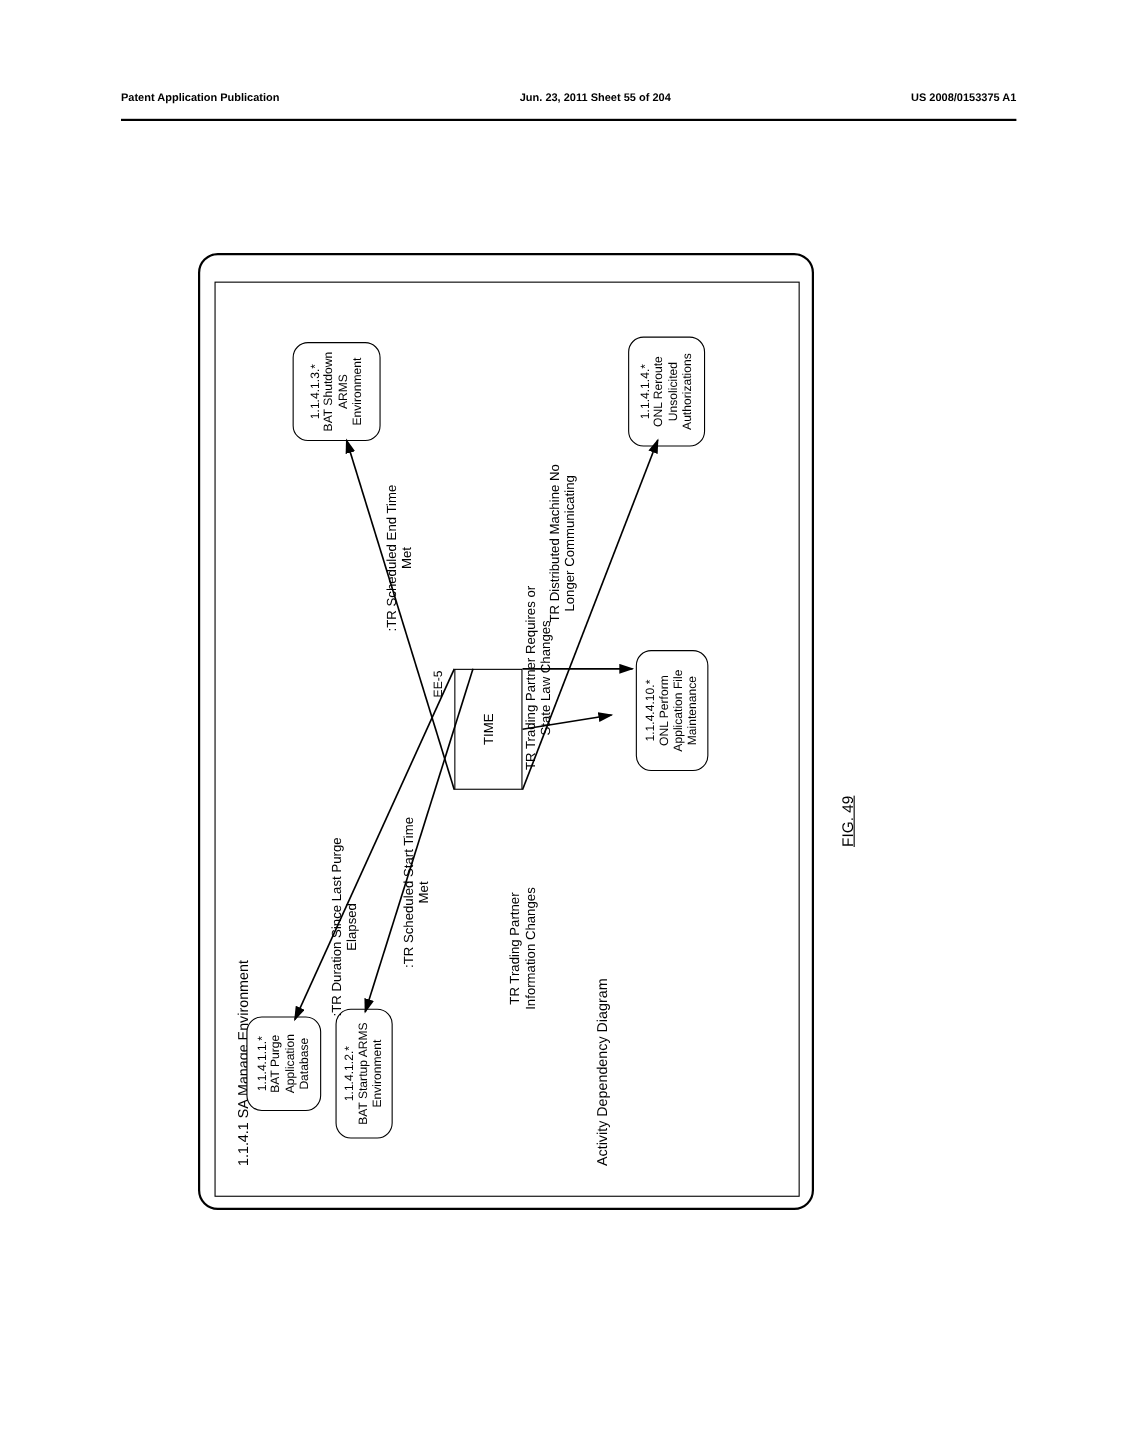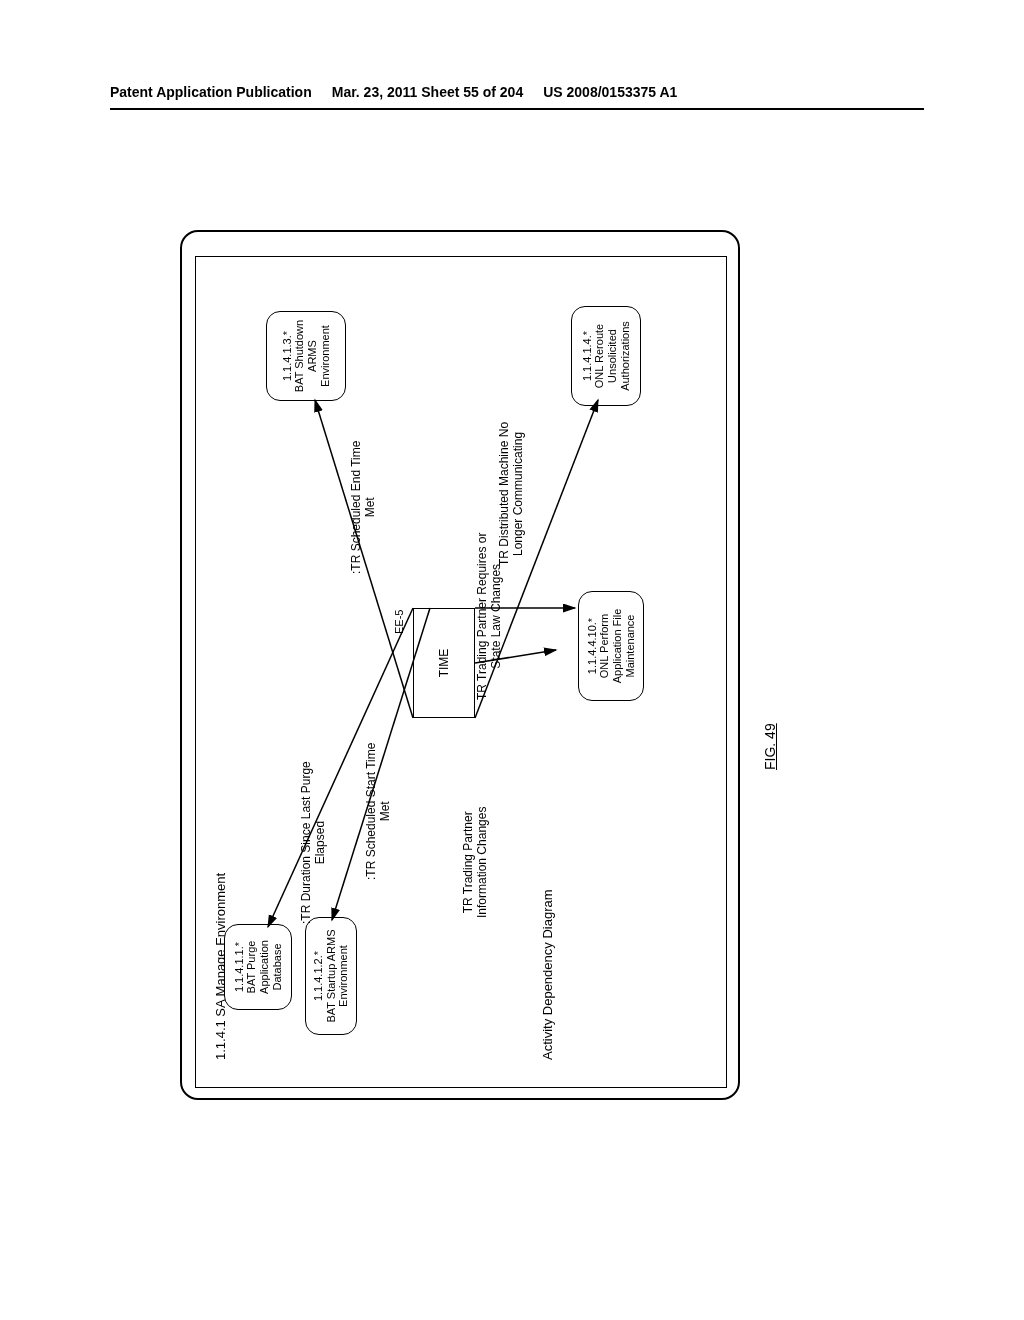--- a/index.html
+++ b/index.html
@@ -14,21 +14,22 @@
     width: 1024px;
     height: 1320px;
     position: relative;
   }
   .header-row {
     position: absolute;
     top: 84px;
     left: 110px;
     right: 100px;
     display: flex;
-    font-size: 14px;
+    justify-content: space-between;
+    font-size: 10px;
     font-weight: bold;
     gap: 20px;
   }
   .header-line {
     position: absolute;
     top: 108px;
     left: 110px;
     right: 100px;
     border-top: 2px solid #000;
   }
@@ -126,21 +127,21 @@
     pointer-events: none;
   }
 </style>
 </head>
 <body>
 
 <div class="page">
 
   <div class="header-row">
     <span>Patent Application Publication</span>
-    <span>Mar. 23, 2011  Sheet 55 of 204</span>
+    <span>Jun. 23, 2011  Sheet 55 of 204</span>
     <span>US 2008/0153375 A1</span>
   </div>
   <div class="header-line"></div>
 
   <div class="outer-frame"></div>
   <div class="inner-frame"></div>
 
   <div class="vtext inner-title">1.1.4.1 SA Manage Environment</div>
   <div class="vtext diag-title">Activity Dependency Diagram</div>
 

